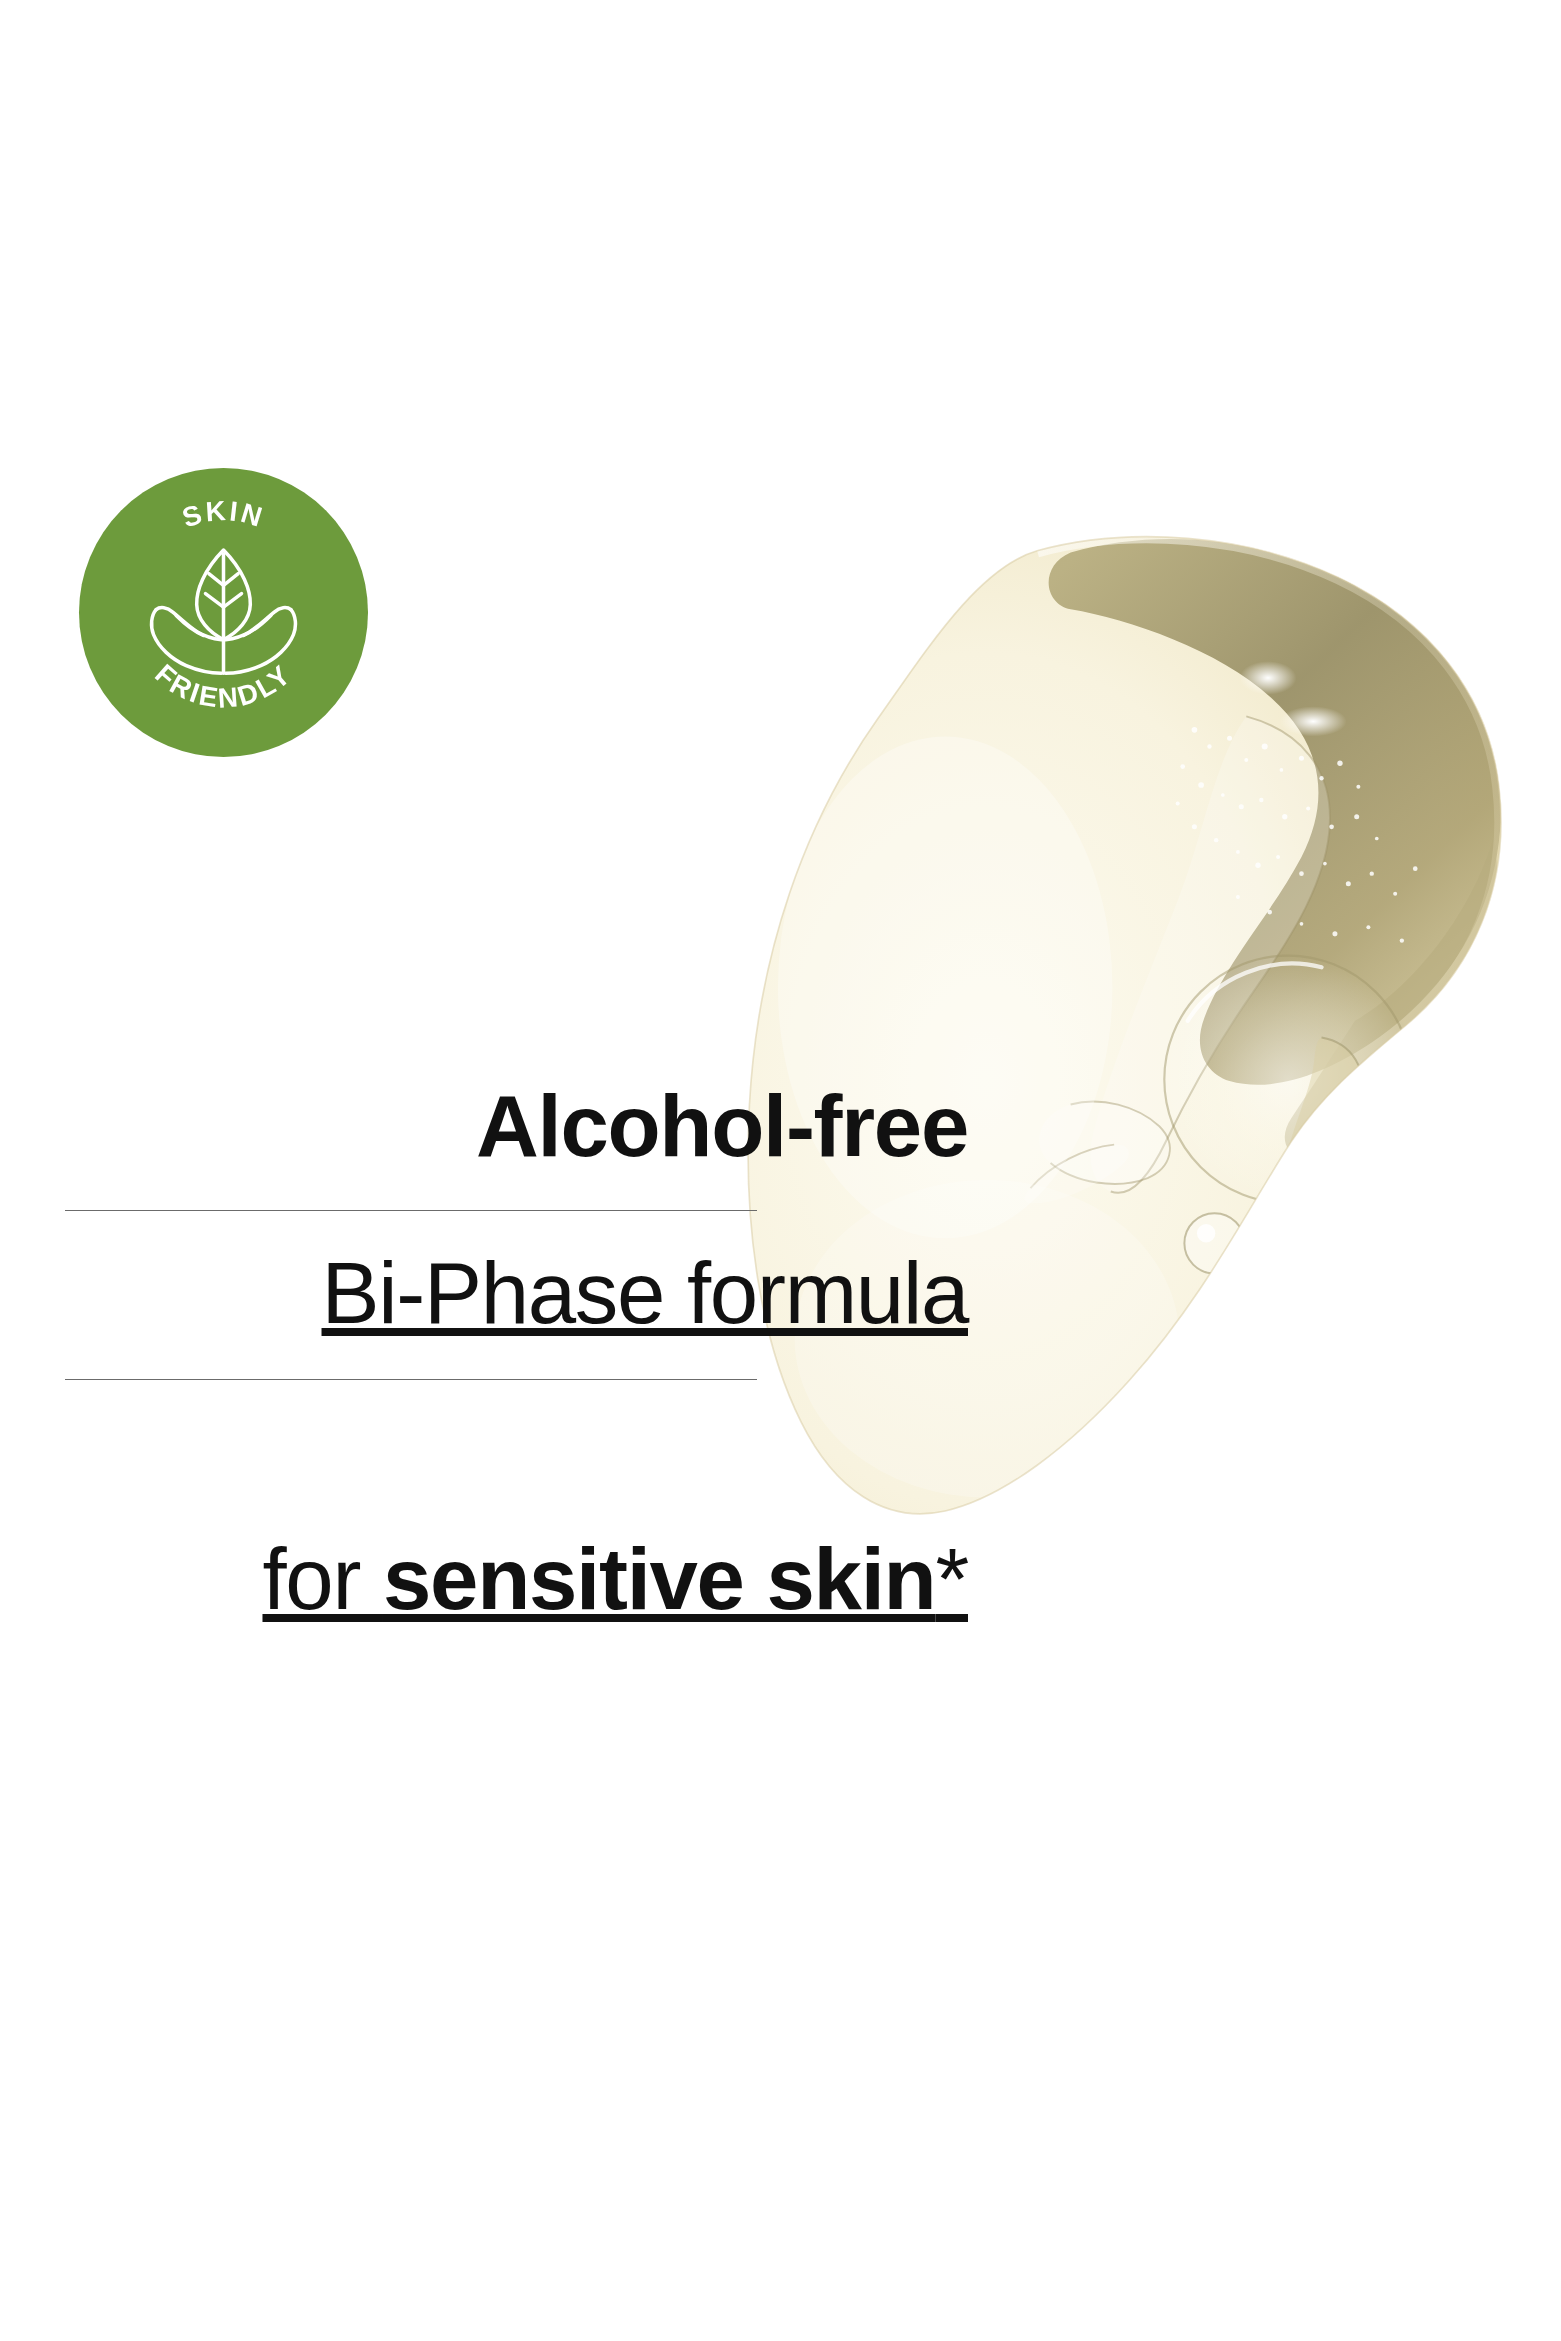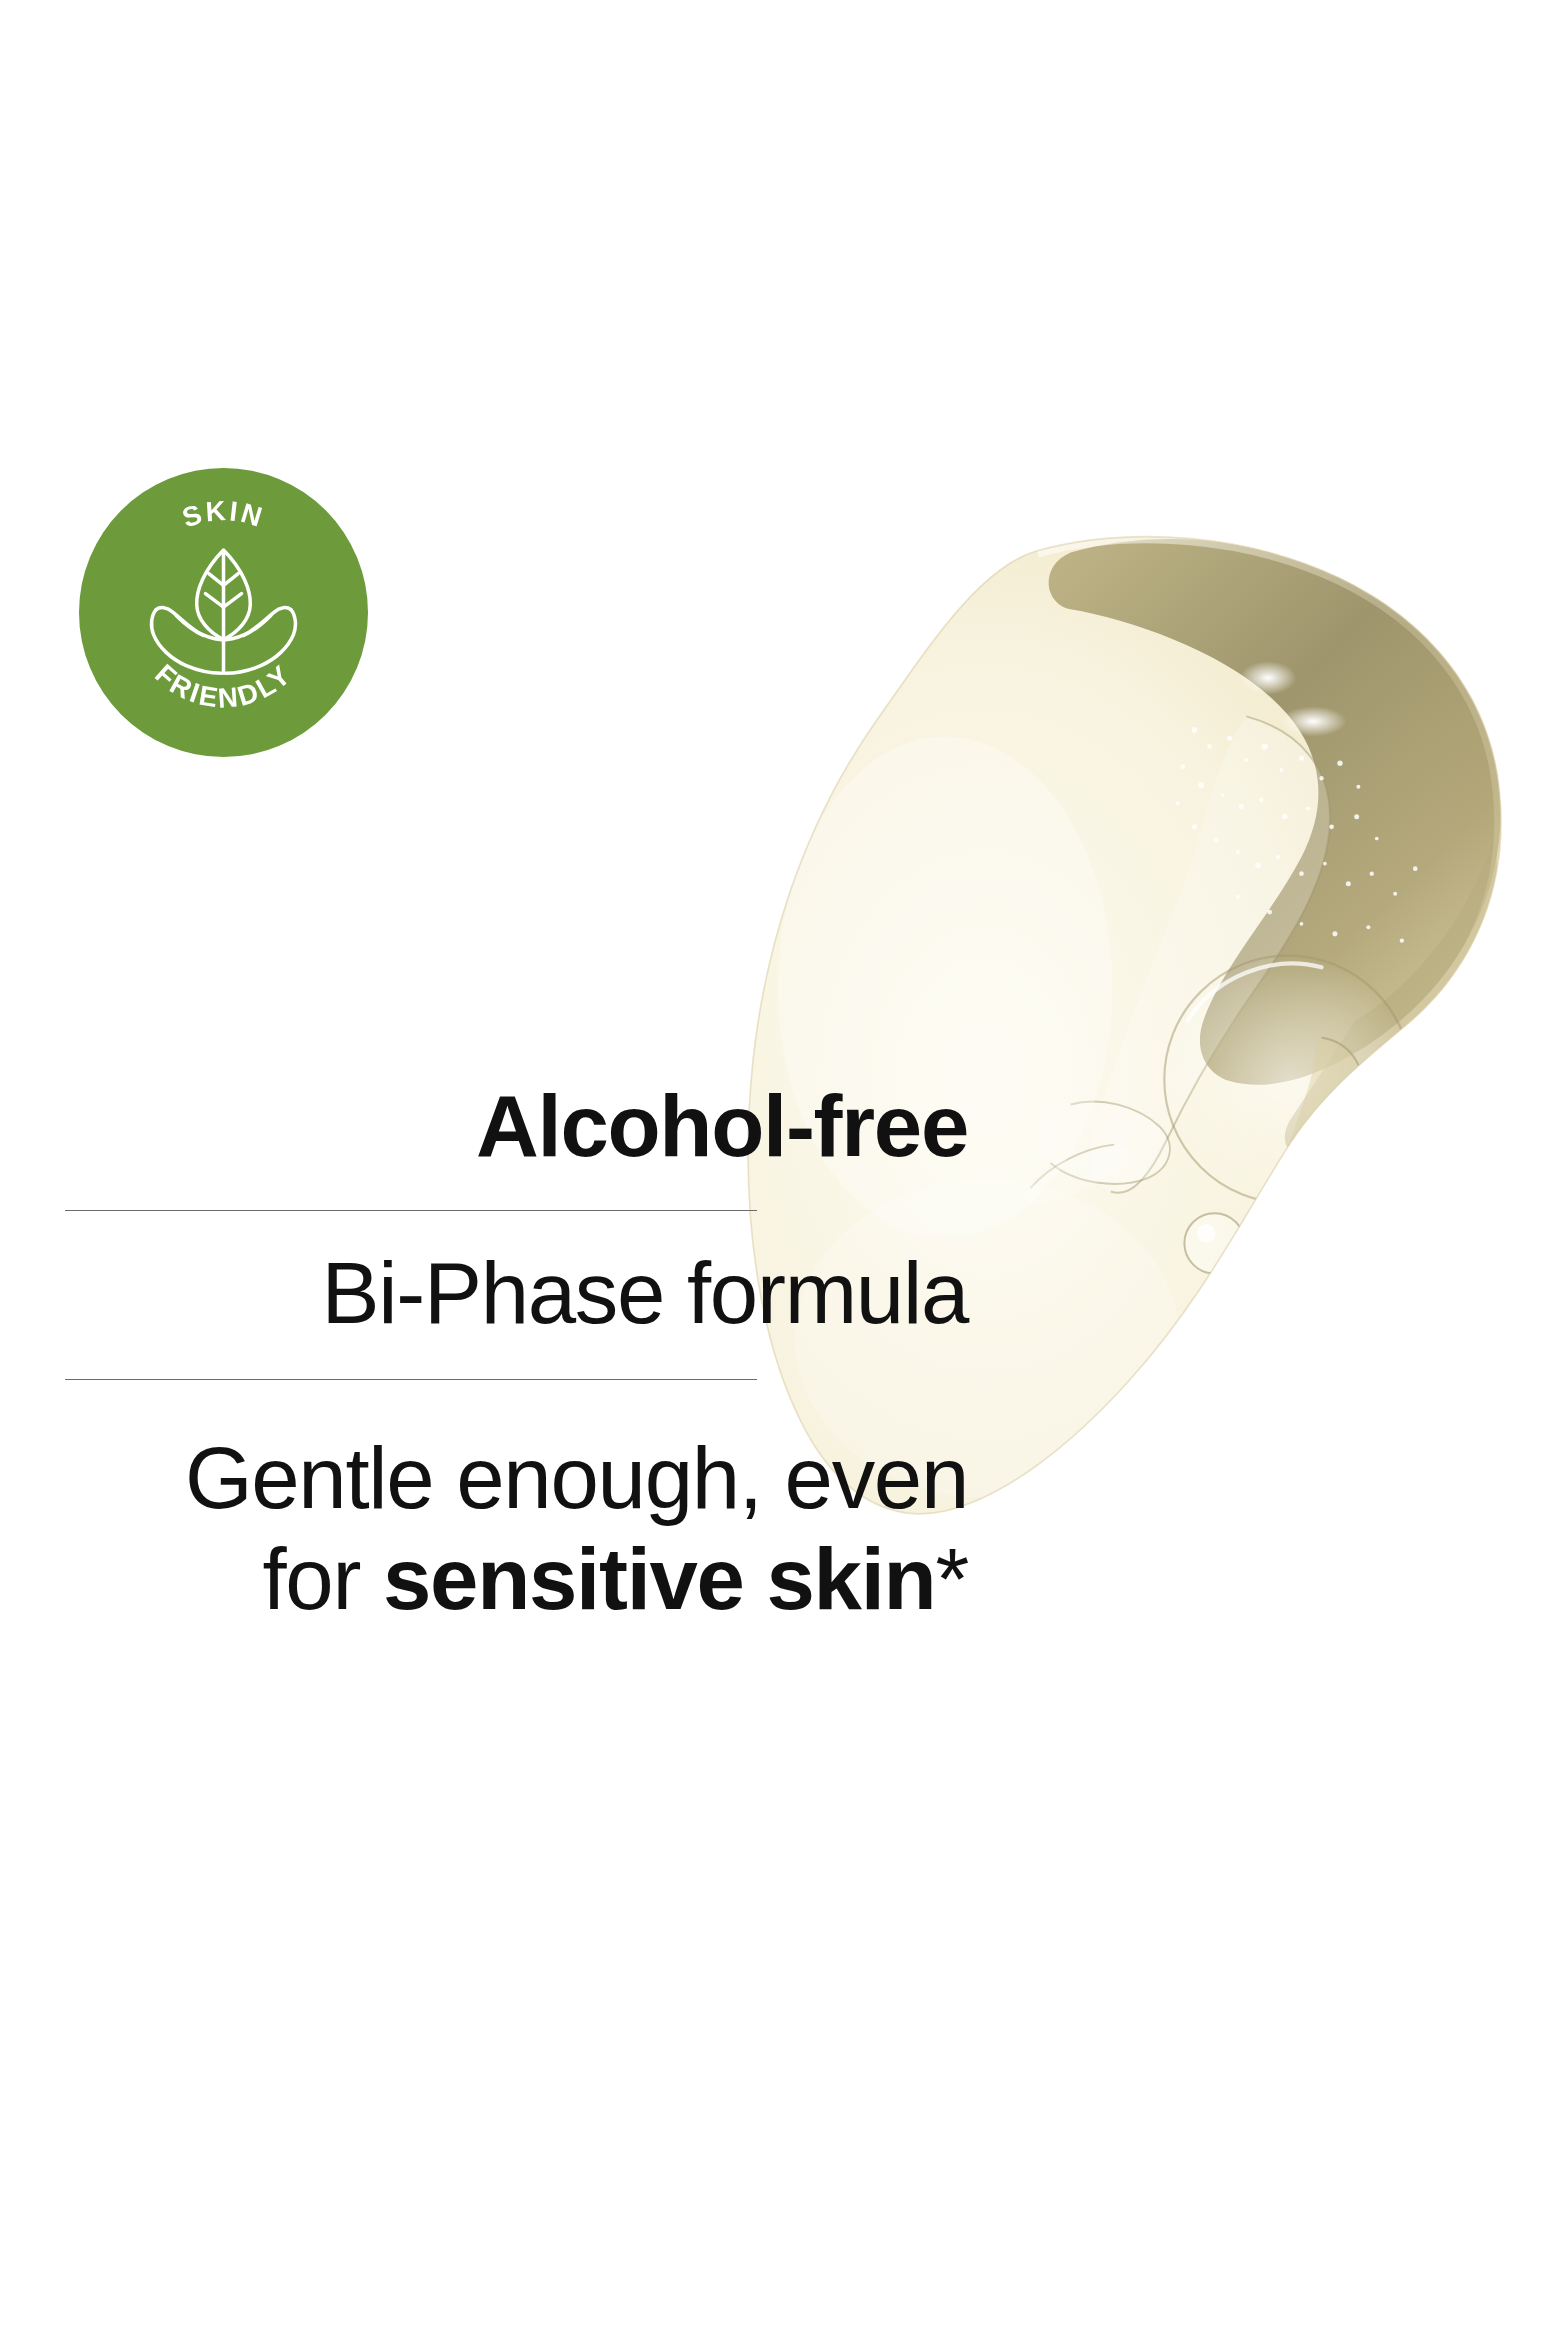--- a/index.html
+++ b/index.html
@@ -70,21 +70,21 @@
     color: #111111;
     font-family: "Liberation Sans", sans-serif;
     font-size: 87px;
     line-height: 1.16;
     letter-spacing: -1.3px;
     white-space: pre-wrap;
     margin: 0;
     padding: 0 0 0 14.2px;
   }
   .feature-text.bold { font-weight: 700; }
-  .feature-text.regular { font-weight: 400; }
+  .feature-text.regular { font-weight: 400; text-decoration: underline; }
   .feature-text .em { font-weight: 700; }
 
   .row-1 { padding-top: 35px; padding-bottom: 33px; }
   .row-2 { padding-top: 32px; padding-bottom: 35px; }
   .row-3 { padding-top: 49px; padding-bottom: 0; }
 
   .divider {
     width: 692px;
     height: 0.8px;
     background: #6b6b6b;
@@ -355,20 +355,20 @@
 
     <div class="divider"></div>
 
     <div class="feature-row row-2">
       <p class="feature-text regular">Bi-Phase formula</p>
     </div>
 
     <div class="divider"></div>
 
     <div class="feature-row row-3">
-      <p class="feature-text regular"><span>Gentle enough, even</span><br><span>for </span><span class="em">sensitive skin</span><span>*</span></p>
+      <p class="feature-text regular"><br><span>for </span><span class="em">sensitive skin</span><span>*</span></p>
 
     </div>
 
   </div>
 
 </div>
 
 
 </body></html>

